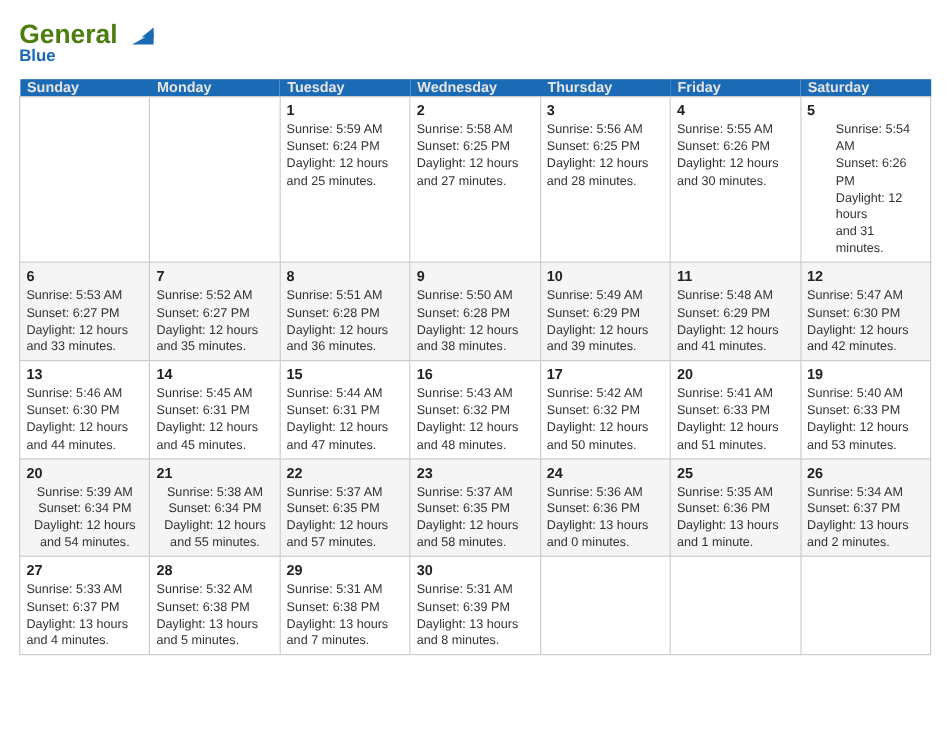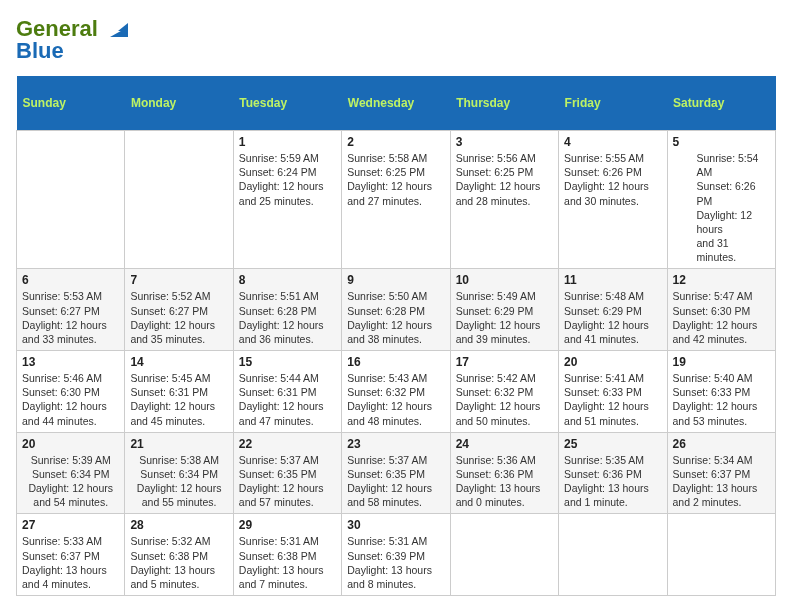--- a/index.html
+++ b/index.html
@@ -37,22 +37,22 @@
       font-size: 15px;
       color: #555;
     }
     .calendar {
       width: 100%;
       border-collapse: collapse;
       font-size: 11px;
     }
     .calendar th {
       background: #1a6ab5;
-      color: #bef264;
-      padding: 20px 6px;
+      color: #e5e5e5;
+      padding: 0 6px;
       text-align: left;
       font-size: 12px;
       font-weight: bold;
     }
     .calendar td {
       border: 1px solid #ccc;
       vertical-align: top;
       padding: 4px 5px;
       width: 108px;
       min-height: 80px;
@@ -85,21 +85,21 @@
 
 <div class="header">
   <div class="logo">
     <div class="logo-line">
       <span style="font-size:22px;font-weight:bold;color:#4d7c0f;">General</span>
       <svg width="30" height="20" viewBox="0 0 30 20" style="margin-left:2px;">
         <polygon points="10,18 28,8 28,18" fill="#1a6ab5"></polygon>
         <polygon points="18,12 28,4 28,12" fill="#1a6ab5"></polygon>
       </svg>
     </div>
-    <span style="font-size:22px;font-weight:bold;color:#1a6ab5;margin-top:-4px;">Blue</span>
+    <span style="font-size:14px;font-weight:bold;color:#1a6ab5;margin-top:-4px;">Blue</span>
   </div>
 </div>
 
 <table class="calendar">
   <thead>
     <tr>
     <th>Sunday</th>
         <th>Monday</th>
         <th>Tuesday</th>
         <th>Wednesday</th>

